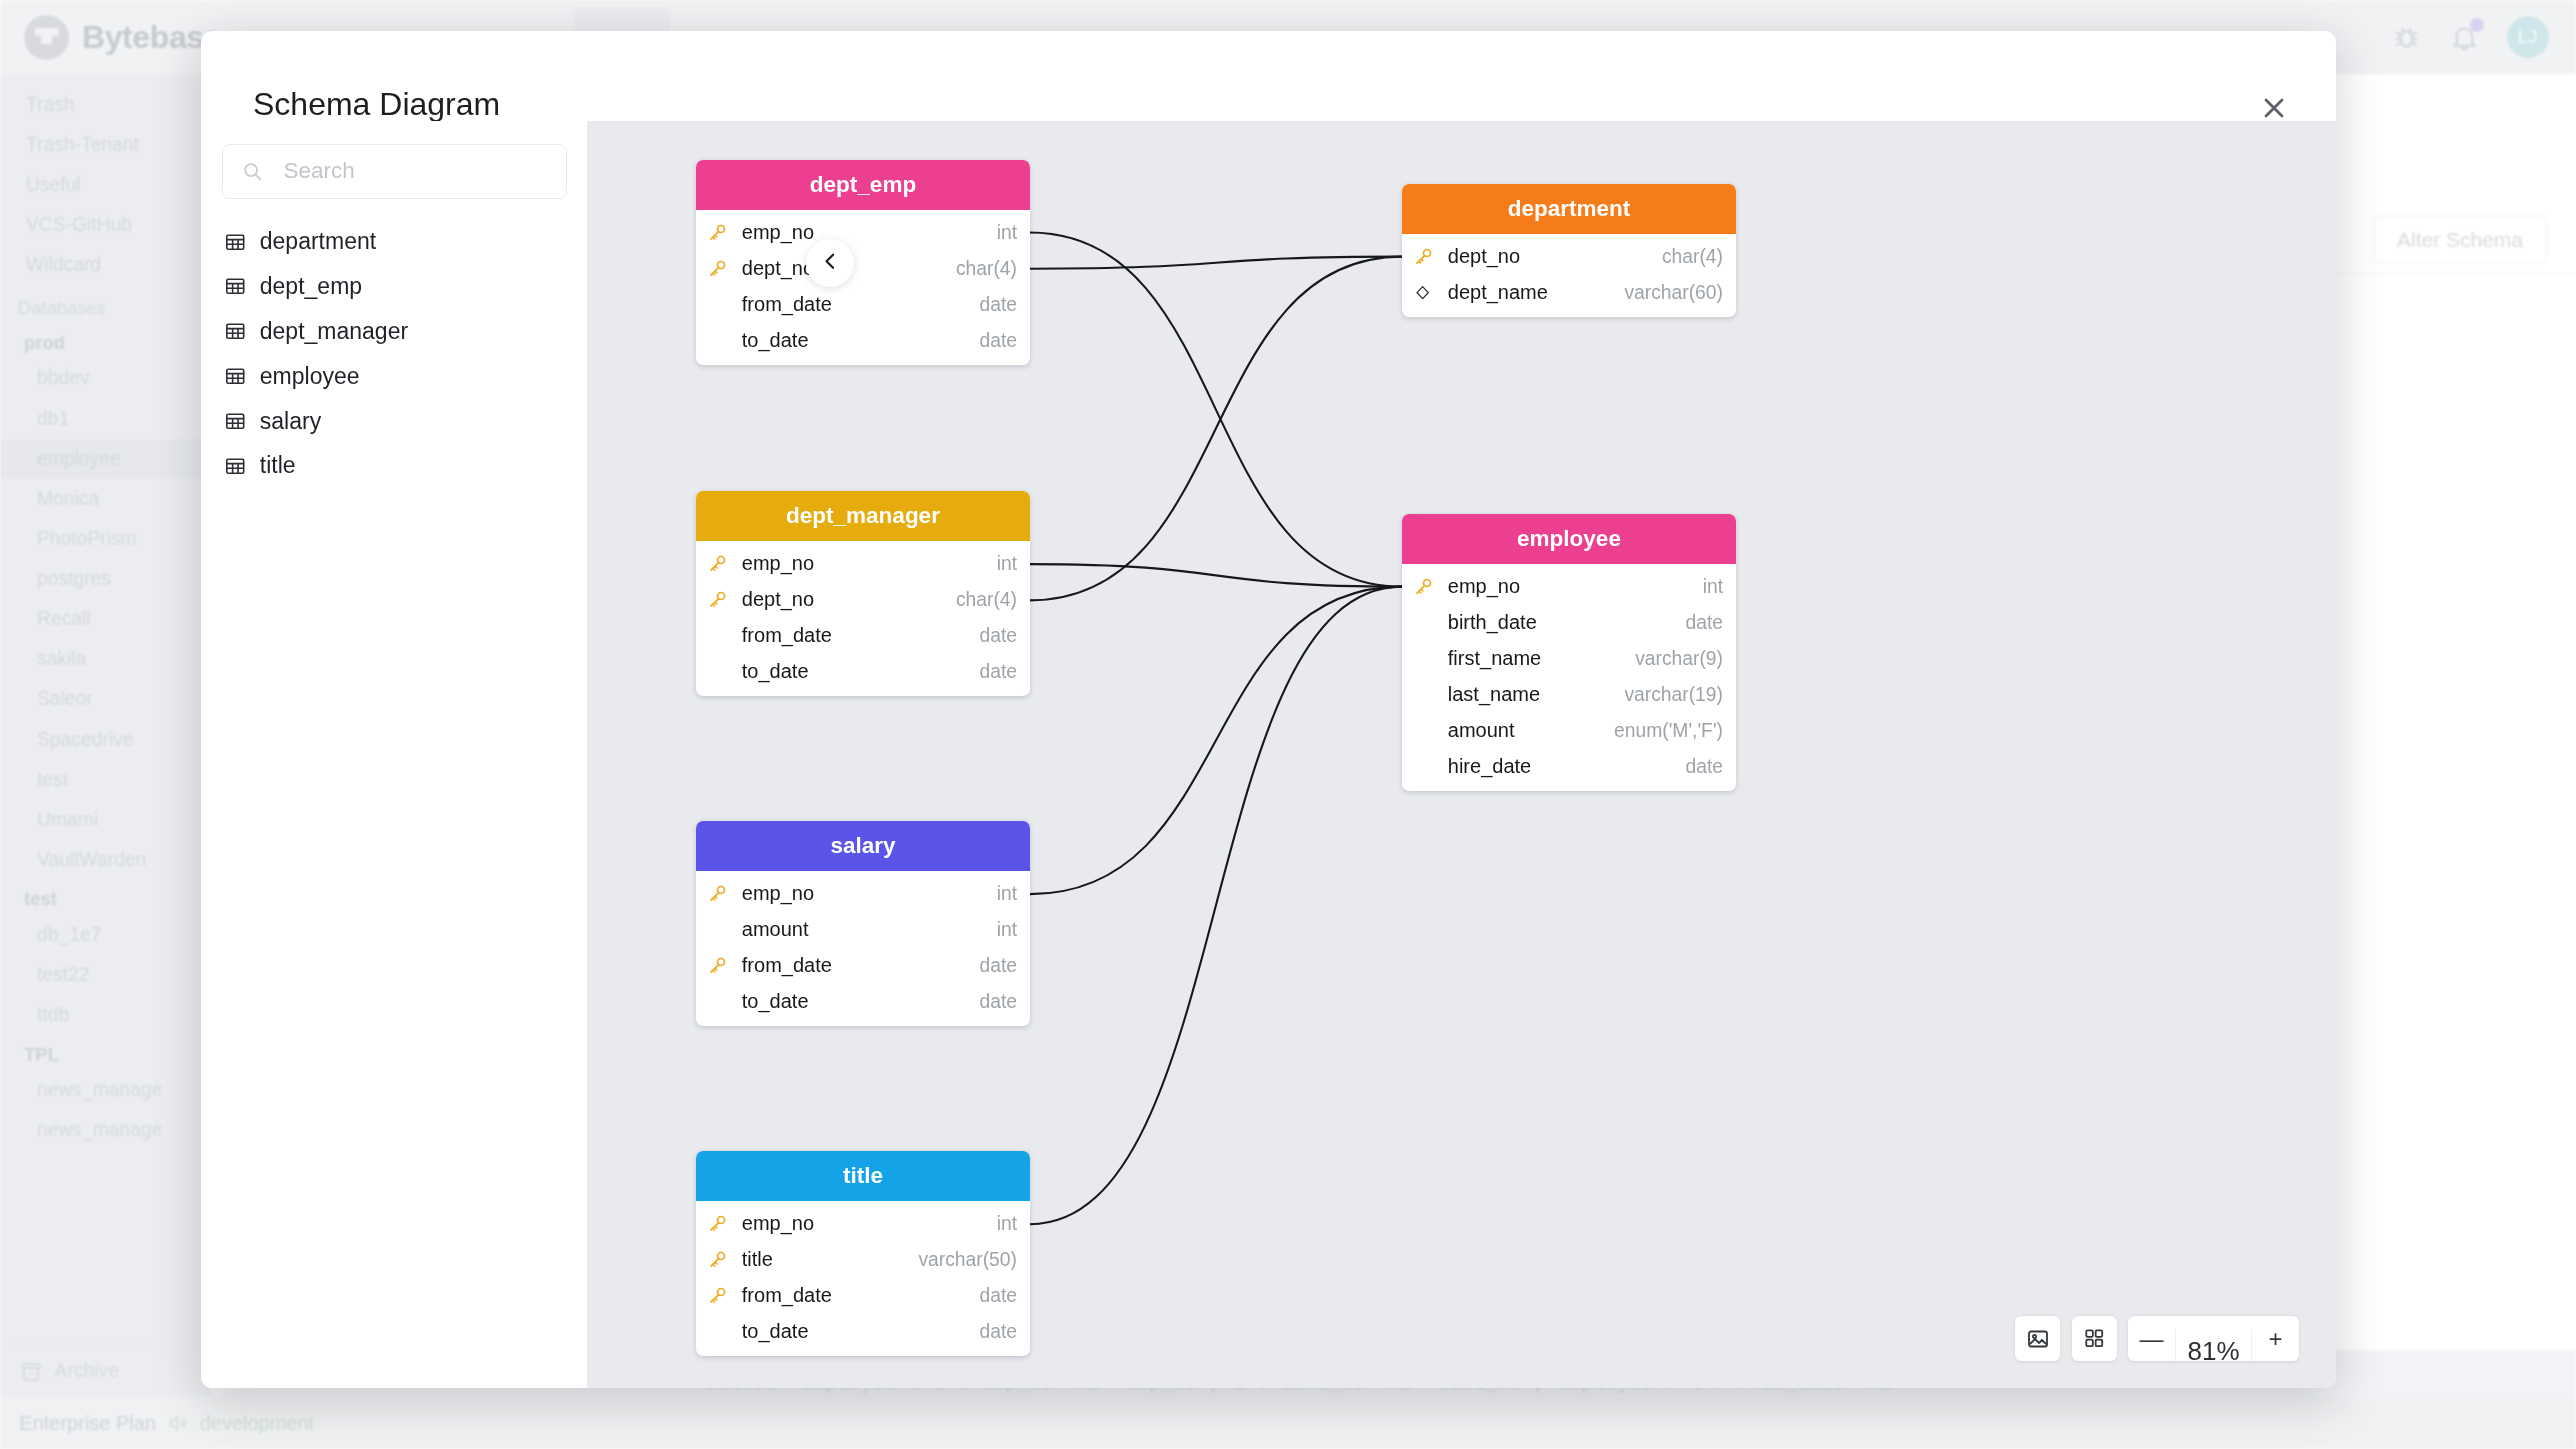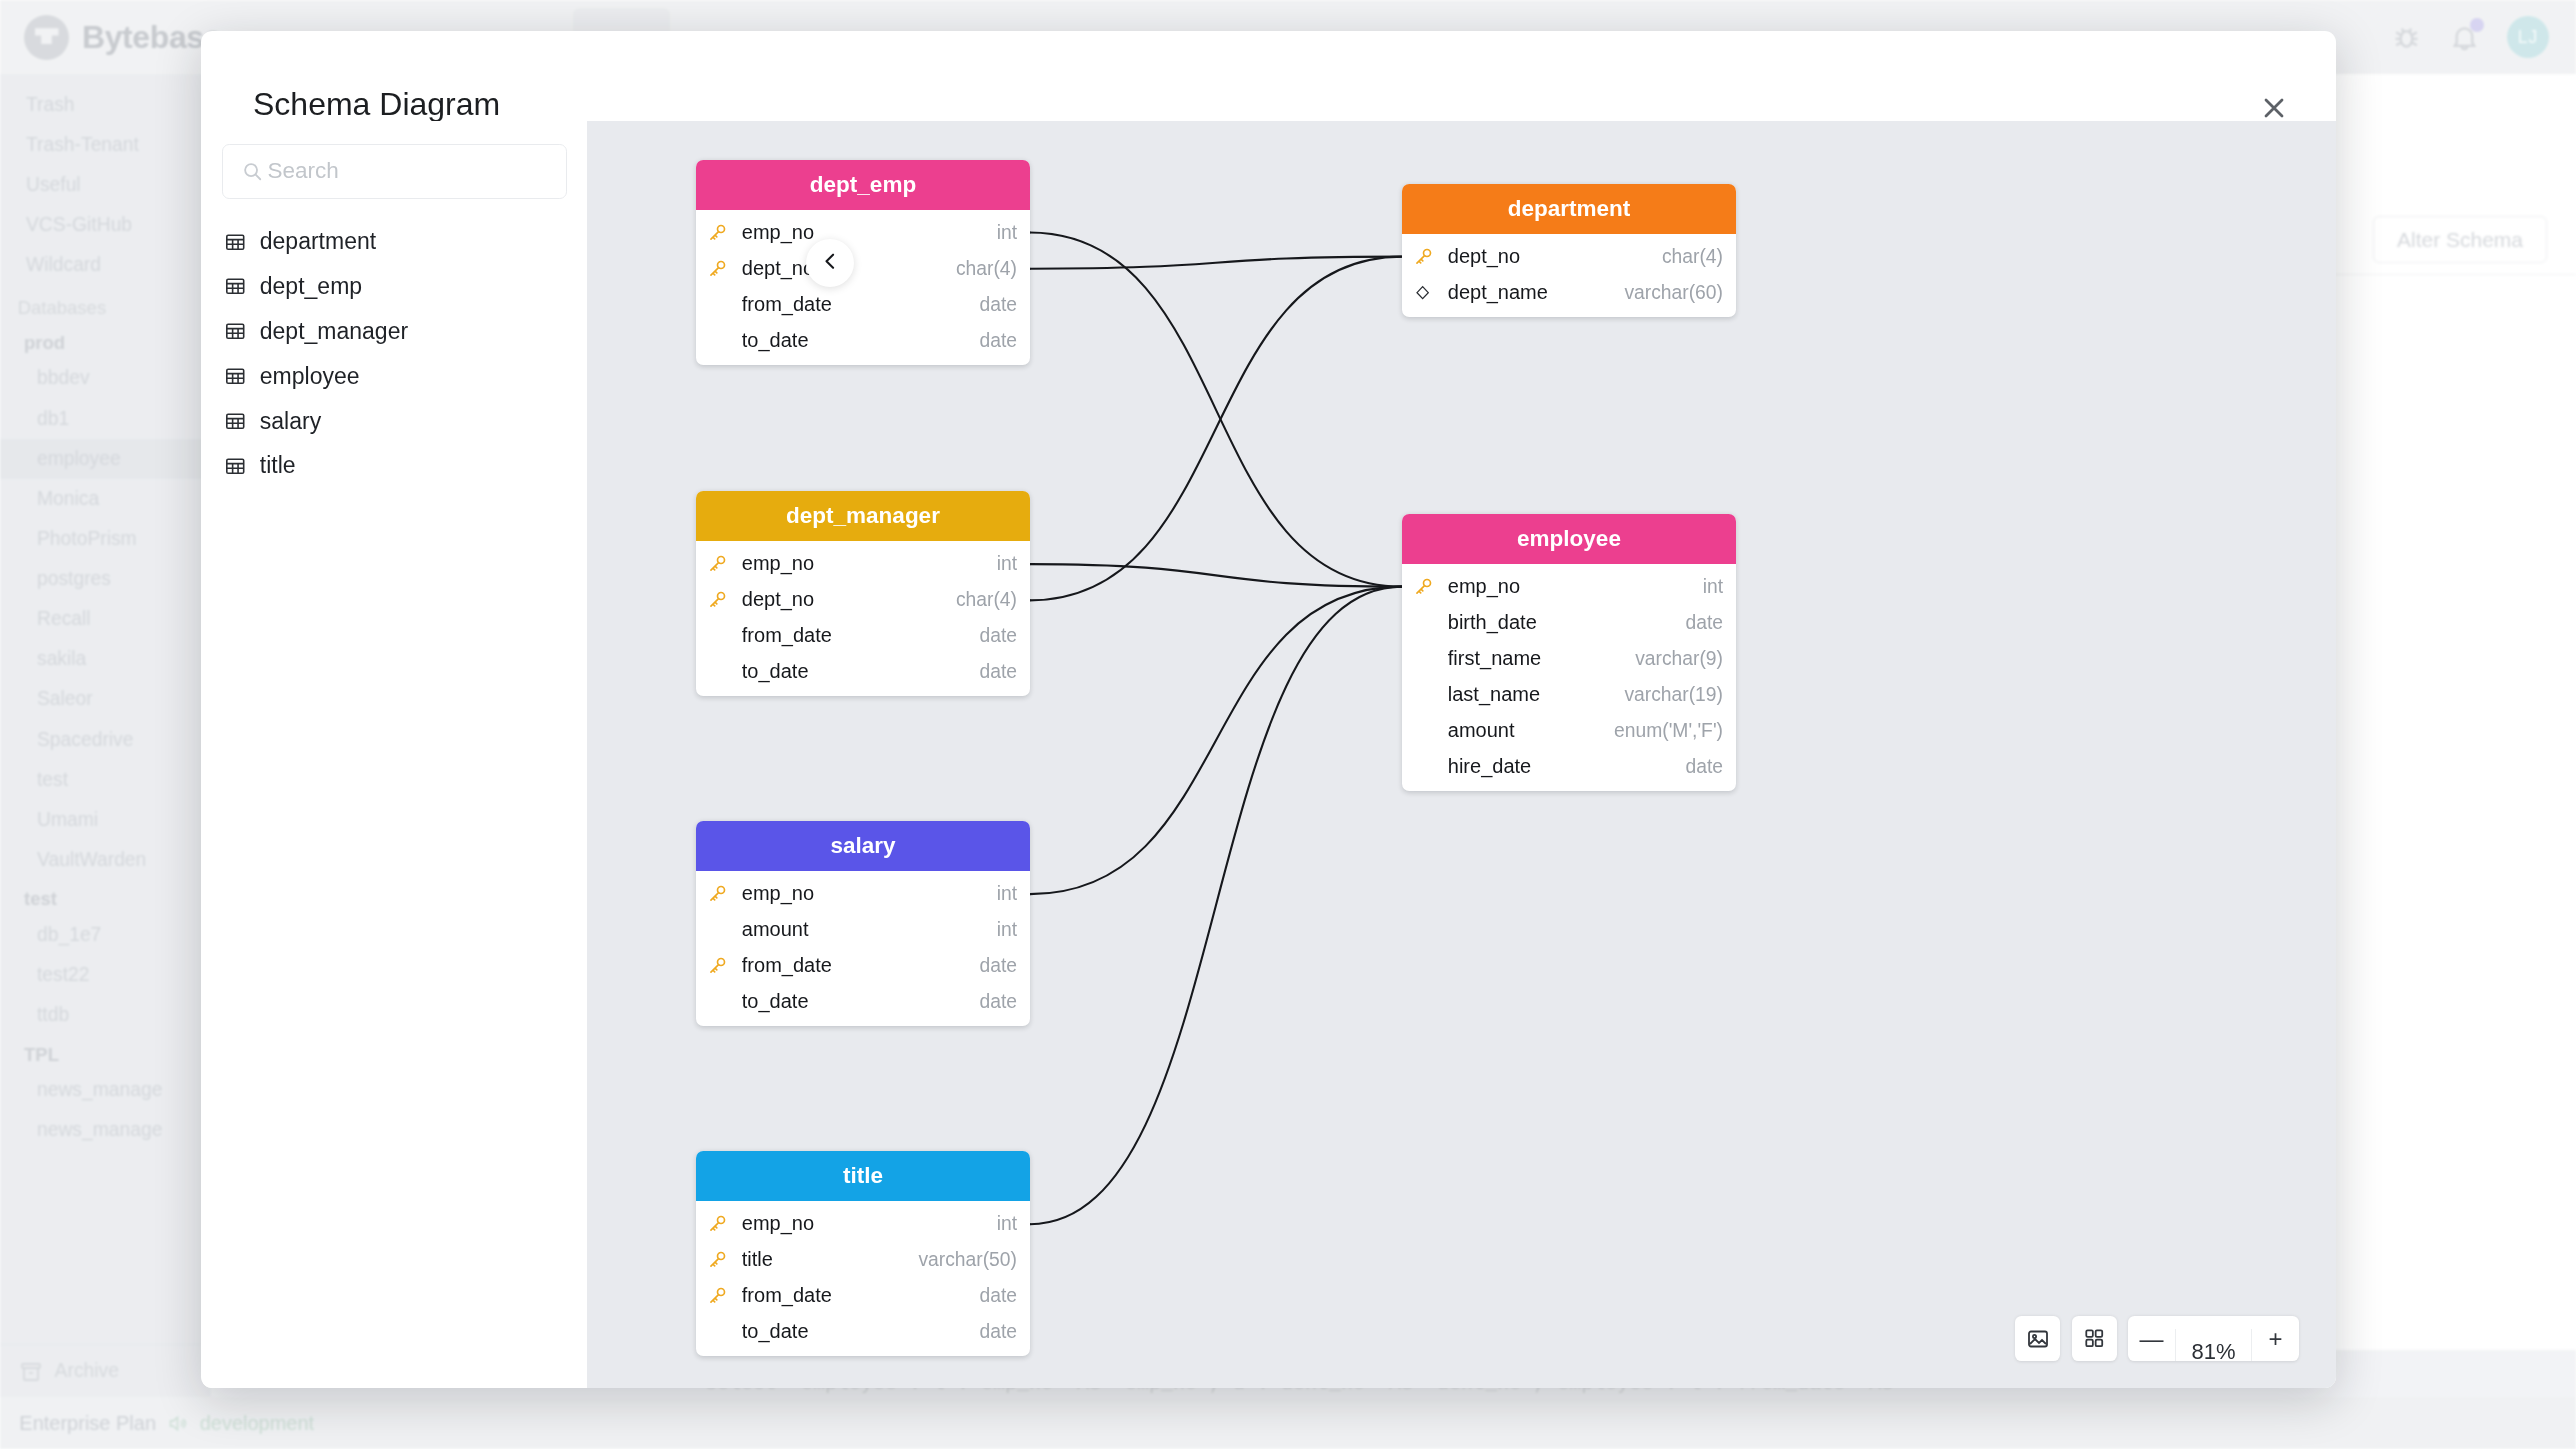--- a/index.html
+++ b/index.html
@@ -123,21 +123,21 @@
     color: #5d6167;
   }
 
   
   #table-panel {
     position: absolute; left: 1.6px; top: 90px; width: 385px; bottom: 0;
     background: #ffffff; border-right: 0.8px solid #eceef0;
   }
   #search-box {
     margin: 22.5px 19.3px 0 19.3px; height: 55px; border: 0.8px solid #e9ebee;
-    border-radius: 7.2px; display: flex; align-items: center; gap: 5px;
+    border-radius: 7.2px; display: flex; align-items: center; gap: 21px;
     padding: 0 17.7px;
   }
   .search-ico { width: 22px; height: 22px; color: #c8ccd1; flex: 0 0 auto; }
   #search-input {
     border: none; outline: none; font-size: 22.5px; color: #2b2e33;
     font-family: "Liberation Sans", sans-serif; background: transparent;
     width: 100%;
   }
   #search-input::placeholder { color: #c2c6cb; }
   #table-list { padding-top: 21px; }
@@ -190,21 +190,21 @@
   }
   #zoom-group {
     display: flex; align-items: center; background: #ffffff; border-radius: 6.4px;
     box-shadow: 0 0.8px 3.2px rgba(0,0,0,0.10); height: 45px; overflow: hidden;
   }
   .zg-btn {
     width: 47px; height: 45px; display: flex; align-items: center;
     justify-content: center; cursor: pointer; color: #32363c; font-size: 24px;
   }
   #zoom-level {
-    min-width: 77px; text-align: center; font-size: 22px; color: #2c3036;
+    min-width: 77px; text-align: center; font-size: 26px; color: #2c3036;
     border-left: 0.8px solid #eceef0; border-right: 0.8px solid #eceef0;
     height: 49px; line-height: 45px; cursor: pointer; margin-top: 29px;
   }
 </style>
 </head>
 <body>
 
 <div id="app-bg">
 
   <div id="app-header">

